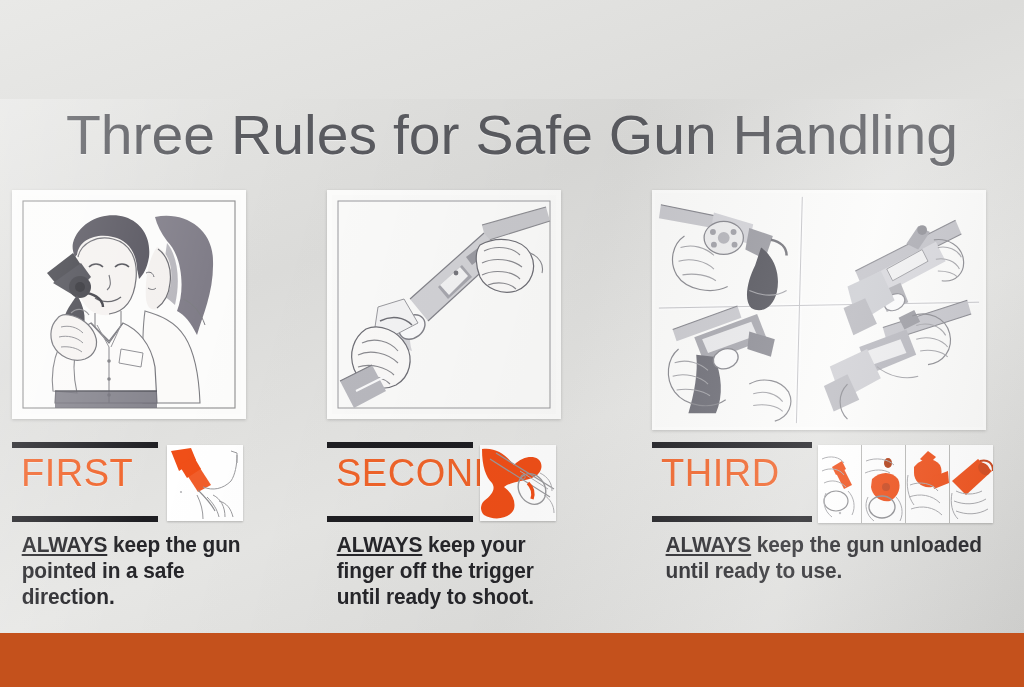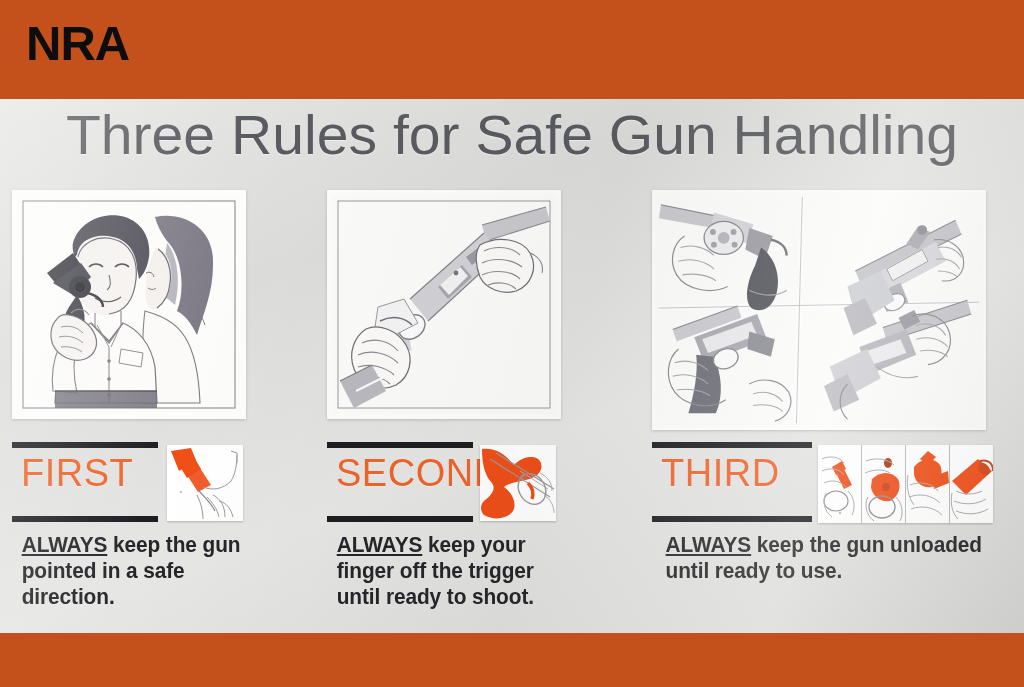--- a/index.html
+++ b/index.html
@@ -181,23 +181,20 @@
     background:
       linear-gradient(105deg, rgba(255,255,255,0.30) 0%, rgba(255,255,255,0) 22%,
                       rgba(0,0,0,0.03) 55%, rgba(255,255,255,0.18) 78%, rgba(0,0,0,0.05) 100%);
   }
 </style>
 </head>
 <body>
 
 <div class="poster">
 
-  <div class="top-band">
-    <div class="nra-logo">NRA</div>
-  </div>
 
   <div class="headline">Three Rules for Safe Gun Handling</div>
 
   <div class="col col-1">
 
     <div class="illus illus-sq">
       <svg viewBox="0 0 224 219" preserveAspectRatio="none">
         <rect x="0" y="0" width="224" height="219" fill="#fcfcfb"></rect>
         <rect x="6" y="6" width="212" height="207" fill="none" stroke="#8d8d8f" stroke-width="1.1"></rect>
 

